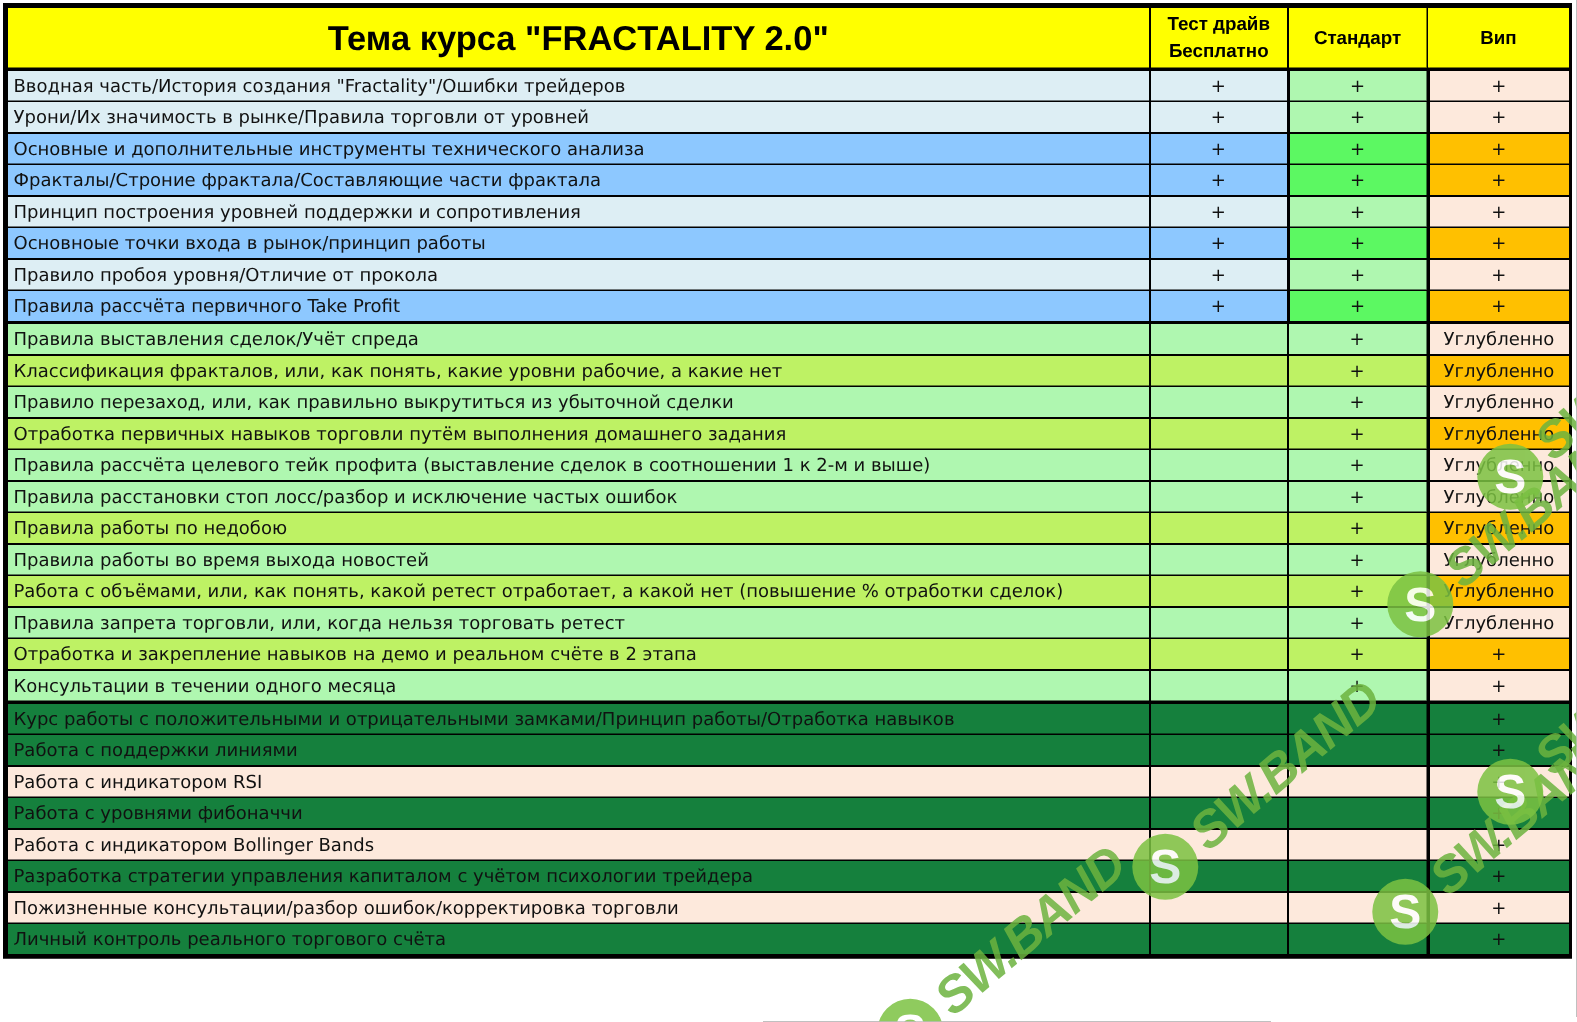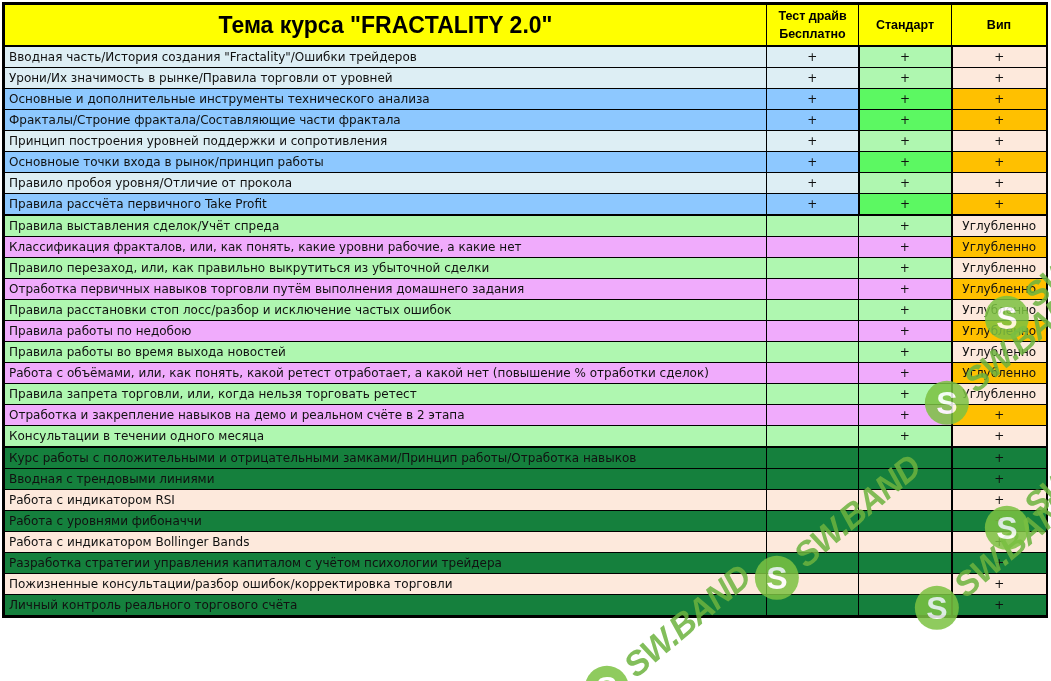--- a/index.html
+++ b/index.html
@@ -75,21 +75,21 @@
     }
     
     tr.s1.light td.topic, tr.s1.light td.test { background: #DDEEF4; }
     tr.s1.dark td.topic, tr.s1.dark td.test { background: #8DC8FF; }
     tr.s1.light td.std { background: #AFF7B0; }
     tr.s1.dark td.std { background: #5CF862; }
     tr.s1.light td.vip { background: #FDE9DC; }
     tr.s1.dark td.vip { background: #FFC000; }
     
     tr.s2.light td.topic, tr.s2.light td.test, tr.s2.light td.std { background: #AFF7B0; }
-    tr.s2.dark td.topic, tr.s2.dark td.test, tr.s2.dark td.std { background: #f0abfc; margin-top: 20px; }
+    tr.s2.dark td.topic, tr.s2.dark td.test, tr.s2.dark td.std { background: #bef264; margin-top: 20px; }
     tr.s2.light td.vip { background: #FDE9DC; }
     tr.s2.dark td.vip { background: #FFC000; }
     
     tr.s3.dark td { background: #15803d; }
     tr.s3.light td { background: #FDE9DC; }
     
     tr.section-start td { border-top: 2px solid #000; margin-left: 15px; }
     td.test { border-left: 1px solid #000; }
     tr.s1 td.test { border-right: 2px solid #000; }
     td.vip { border-left: 2px solid #000; }
@@ -222,20 +222,26 @@
         <td class="mark std">+</td>
         <td class="mark vip">Углубленно</td>
       </tr>
       <tr class="s2 dark">
         <td class="topic">Отработка первичных навыков торговли путём выполнения домашнего задания</td>
         <td class="mark test"></td>
         <td class="mark std">+</td>
         <td class="mark vip">Углубленно</td>
       </tr>
       <tr class="s2 light">
+        <td class="topic">Правила рассчёта целевого тейк профита (выставление сделок в соотношении 1 к 2-м и выше)</td>
+        <td class="mark test"></td>
+        <td class="mark std">+</td>
+        <td class="mark vip">Углубленно</td>
+      </tr>
+      <tr class="s2 light">
         <td class="topic">Правила расстановки стоп лосс/разбор и исключение частых ошибок</td>
         <td class="mark test"></td>
         <td class="mark std">+</td>
         <td class="mark vip">Углубленно</td>
       </tr>
       <tr class="s2 dark">
         <td class="topic">Правила работы по недобою</td>
         <td class="mark test"></td>
         <td class="mark std">+</td>
         <td class="mark vip">Углубленно</td>
@@ -271,21 +277,21 @@
         <td class="mark vip">+</td>
       </tr>
 
       <tr class="s3 dark section-start">
         <td class="topic">Курс работы с положительными и отрицательными замками/Принцип работы/Отработка навыков</td>
         <td class="mark test"></td>
         <td class="mark std"></td>
         <td class="mark vip">+</td>
       </tr>
       <tr class="s3 dark">
-        <td class="topic">Вводная с трендовыми линиями</td>
+        <td class="topic">Работа с поддержки линиями</td>
         <td class="mark test"></td>
         <td class="mark std"></td>
         <td class="mark vip">+</td>
       </tr>
       <tr class="s3 light">
         <td class="topic">Работа с индикатором RSI</td>
         <td class="mark test"></td>
         <td class="mark std"></td>
         <td class="mark vip">+</td>
       </tr>

